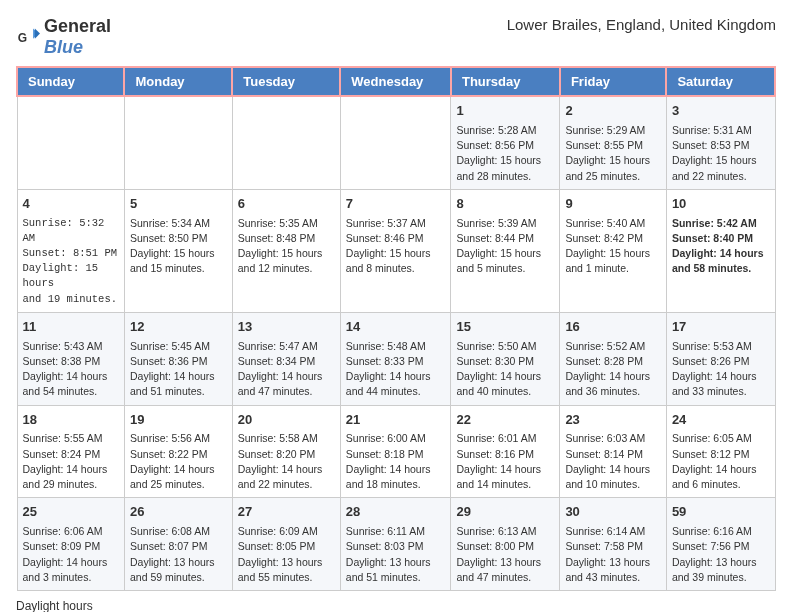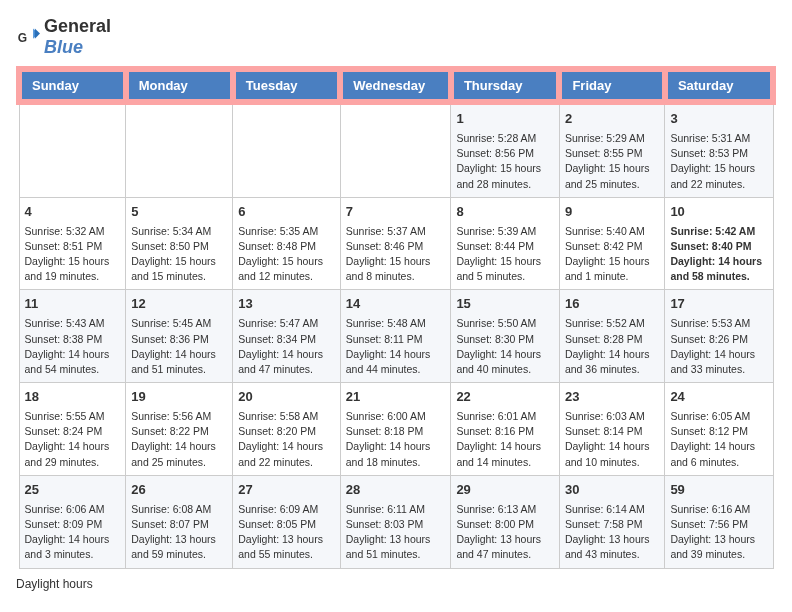--- a/index.html
+++ b/index.html
@@ -43,21 +43,21 @@
       border-collapse: collapse;
       font-size: 11px;
     }
     thead tr th {
       background-color: #4a7fc1;
       color: #fff;
       text-align: left;
       padding: 6px 10px;
       font-size: 13px;
       font-weight: bold;
-      border: 6px solid #fca5a5;
+      border: 2px solid #fca5a5;
     }
     tbody tr td {
       border: 1px solid #ccc;
       vertical-align: top;
       padding: 5px 5px;
       width: 113px;
       min-height: 80px;
       background: #fff;
       color: #333;
       line-height: 1.45;
@@ -91,20 +91,21 @@
       <text x="2" y="20" font-size="14" font-weight="bold" fill="#333">G</text>
       <path d="M20 4 L26 10 L20 16" fill="#4a90d9"></path>
       <path d="M22 4 L28 10 L22 16" fill="#2a70b9"></path>
     </svg>
     <div>
       <span style="font-size:18px;font-weight:bold;color:#333;">General</span><br>
       <span style="font-size:18px;font-weight:bold;color:#4a7fc1;font-style:italic;">Blue</span>
     </div>
   </div>
   <div class="title-block">
+    <div class="location">Lower Brailes, England, United Kingdom</div>
   </div>
 </div>
 
 <table>
   <thead>
     <tr>
     <th>Sunday</th>
         <th>Monday</th>
         <th>Tuesday</th>
         <th>Wednesday</th>
@@ -137,21 +138,21 @@
           <span class="day-number">3</span>
           <div class="day-info" style="white-space: pre-line;">Sunrise: 5:31 AM
 Sunset: 8:53 PM
 Daylight: 15 hours
 and 22 minutes.</div>
         </td>
       </tr>
       <tr>
         <td>
           <span class="day-number">4</span>
-          <div class="day-info" style="white-space: pre-line;">Sunrise: 5:32 AM
+          <div class="day-info" style="white-space: pre-line; font-family: Liberation Mono, monospace;">Sunrise: 5:32 AM
 Sunset: 8:51 PM
 Daylight: 15 hours
 and 19 minutes.</div>
         </td>
         <td>
           <span class="day-number">5</span>
           <div class="day-info" style="white-space: pre-line;">Sunrise: 5:34 AM
 Sunset: 8:50 PM
 Daylight: 15 hours
 and 15 minutes.</div>
@@ -210,21 +211,21 @@
         <td>
           <span class="day-number">13</span>
           <div class="day-info" style="white-space: pre-line;">Sunrise: 5:47 AM
 Sunset: 8:34 PM
 Daylight: 14 hours
 and 47 minutes.</div>
         </td>
         <td>
           <span class="day-number">14</span>
           <div class="day-info" style="white-space: pre-line;">Sunrise: 5:48 AM
-Sunset: 8:11 PM
+Sunset: 8:33 PM
 Daylight: 14 hours
 and 44 minutes.</div>
         </td>
         <td>
           <span class="day-number">15</span>
           <div class="day-info" style="white-space: pre-line;">Sunrise: 5:50 AM
 Sunset: 8:30 PM
 Daylight: 14 hours
 and 40 minutes.</div>
         </td>

